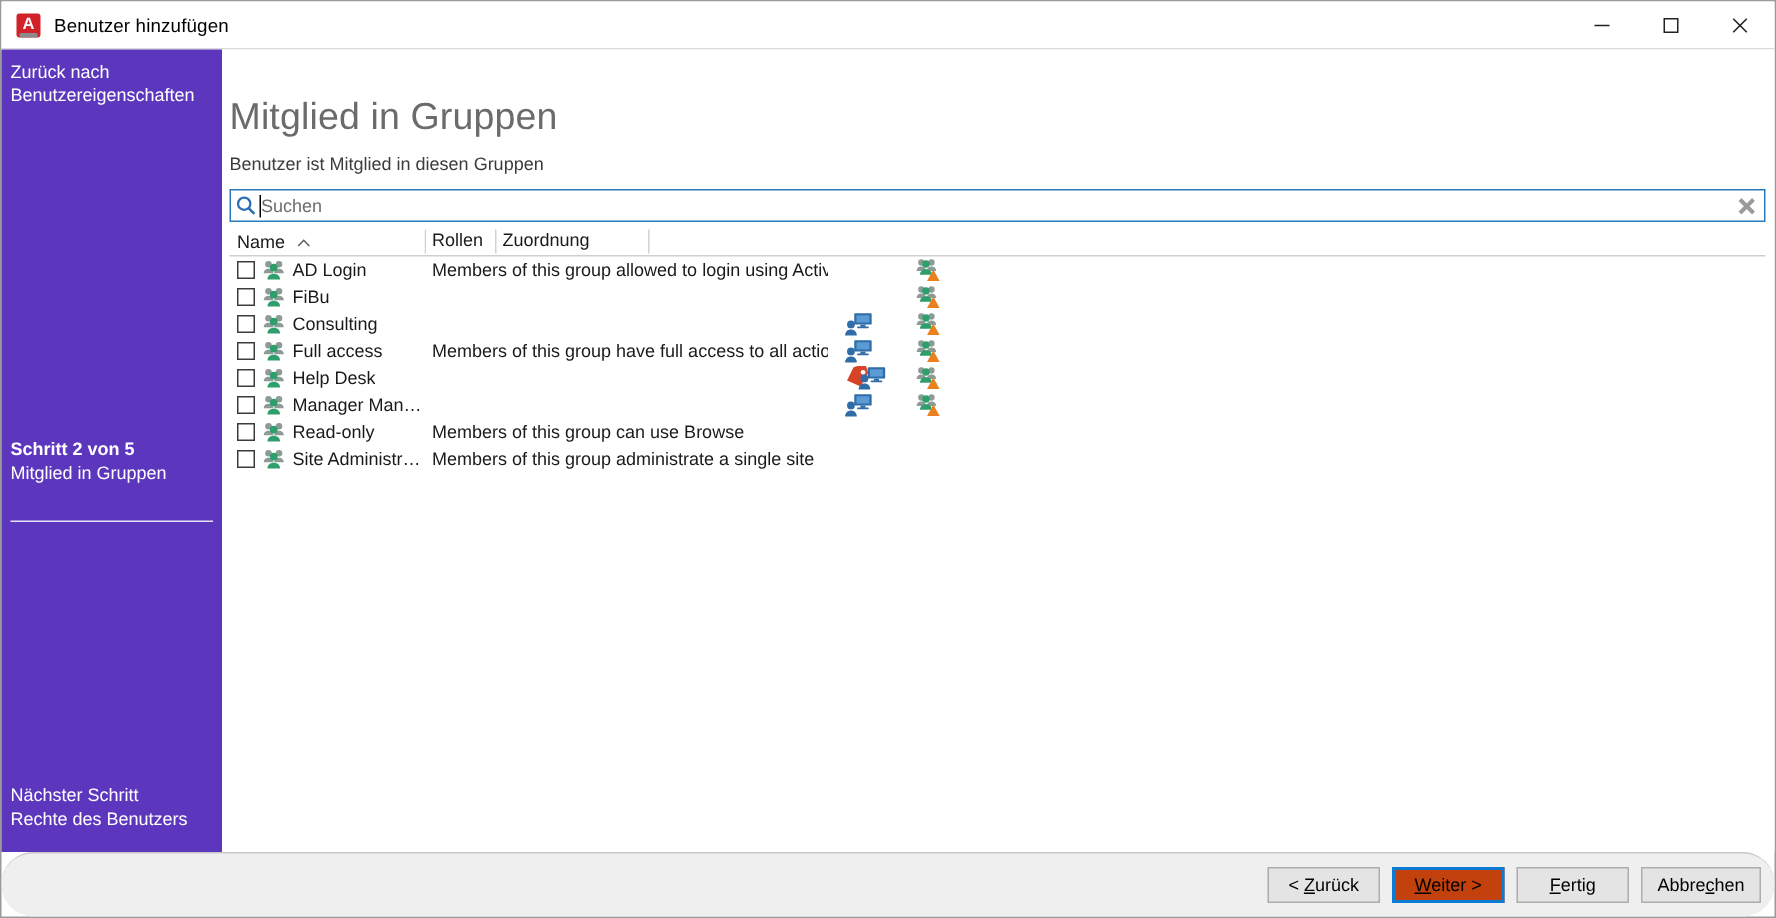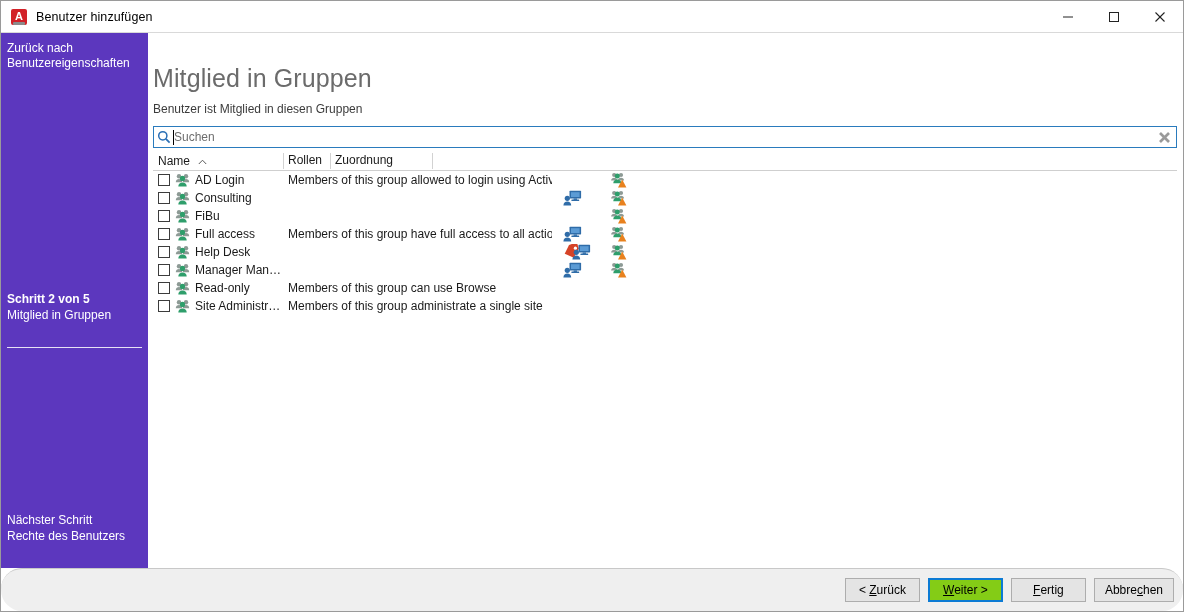--- a/index.html
+++ b/index.html
@@ -131,21 +131,21 @@
     right: 6px;
     top: 314px;
     height: 1px;
     background: #ffffff;
     opacity: .85;
   }
   .sb-next {
     position: absolute;
     left: 6px;
     right: 6px;
-    bottom: 24px;
+    bottom: 14px;
   }
   .sb-next .label { font-size: 12px; line-height: 16px; }
   .sb-next .name  { font-size: 12px; line-height: 16px; }
 
   
   .main {
     flex: 1;
     position: relative;
     background: #ffffff;
     display: flex;
@@ -309,21 +309,21 @@
     font-size: 12px;
     color: #000000;
     padding: 0 10px;
     box-sizing: border-box;
     cursor: default;
     line-height: 22px;
     text-align: center;
   }
   .btn.default {
     border: 2px solid #0c7bd4;
-    background: #84cc16;
+    background: #c2410c;
     line-height: 20px;
   }
   u { text-decoration: underline; }
 </style>
 </head>
 <body>
 
 <div class="window">
 
   <div class="titlebar">
@@ -444,34 +444,25 @@
                 <span style="display: flex; align-items: center; flex: 0 0 15px;">
                   <svg width="15" height="14" viewBox="0 0 15 14">
                     <circle cx="4" cy="3.2" r="2.2" fill="#8d9a95"></circle>
                     <path d="M0.8 9.2c0-2 1.5-3.1 3.2-3.1s3.2 1.1 3.2 3.1z" fill="#8d9a95"></path>
                     <circle cx="11" cy="3.2" r="2.2" fill="#8d9a95"></circle>
                     <path d="M7.8 9.2c0-2 1.5-3.1 3.2-3.1s3.2 1.1 3.2 3.1z" fill="#8d9a95"></path>
                     <circle cx="7.5" cy="5.4" r="2.6" fill="#2e9e6b"></circle>
                     <path d="M3.3 13.4c0-2.5 1.9-3.9 4.2-3.9s4.2 1.4 4.2 3.9z" fill="#2e9e6b"></path>
                   </svg>
                 </span>
-                <span class="name-label">Consulting</span>
+                <span class="name-label">FiBu</span>
               </div>
               <div class="cell c-desc"></div>
               <div class="cell c-roles">
-                <span class="role-stack">
-                  <span style="position: absolute; top: 1px; left: 0px;"><svg width="19" height="16" viewBox="0 0 19 16">
-                      <rect x="6.5" y="0.8" width="11.6" height="7.6" rx="0.6" fill="#2f6ca8"></rect>
-                      <rect x="8.0" y="2.2" width="8.6" height="4.8" fill="#5b9bd5"></rect>
-                      <rect x="10.6" y="8.4" width="3.4" height="1.5" fill="#2f6ca8"></rect>
-                      <rect x="8.4" y="9.6" width="7.8" height="1.3" rx="0.5" fill="#2f6ca8"></rect>
-                      <circle cx="4.3" cy="8.3" r="2.6" fill="#2f6ca8"></circle>
-                      <path d="M0.4 15.6c0-2.6 1.8-4.0 3.9-4.0s3.9 1.4 3.9 4.0z" fill="#2f6ca8"></path>
-                    </svg></span>
-                </span>
+                <span class="role-stack"></span>
               </div>
               <div class="cell c-assign">
                 <span style="display: flex; align-items: center;">
                   <svg width="17" height="16" viewBox="0 0 17 16">
                     <circle cx="4.2" cy="3.0" r="2.1" fill="#8d9a95"></circle>
                     <path d="M1.1 8.6c0-1.9 1.4-2.9 3.1-2.9s3.1 1 3.1 2.9z" fill="#8d9a95"></path>
                     <circle cx="11.0" cy="3.0" r="2.1" fill="#8d9a95"></circle>
                     <path d="M7.9 8.6c0-1.9 1.4-2.9 3.1-2.9s3.1 1 3.1 2.9z" fill="#8d9a95"></path>
                     <circle cx="7.3" cy="4.0" r="2.5" fill="#2e9e6b"></circle>
                     <path d="M3.3 11.2c0-2.4 1.8-3.7 4.0-3.7s4.0 1.3 4.0 3.7z" fill="#2e9e6b"></path>
@@ -486,25 +477,34 @@
                 <span style="display: flex; align-items: center; flex: 0 0 15px;">
                   <svg width="15" height="14" viewBox="0 0 15 14">
                     <circle cx="4" cy="3.2" r="2.2" fill="#8d9a95"></circle>
                     <path d="M0.8 9.2c0-2 1.5-3.1 3.2-3.1s3.2 1.1 3.2 3.1z" fill="#8d9a95"></path>
                     <circle cx="11" cy="3.2" r="2.2" fill="#8d9a95"></circle>
                     <path d="M7.8 9.2c0-2 1.5-3.1 3.2-3.1s3.2 1.1 3.2 3.1z" fill="#8d9a95"></path>
                     <circle cx="7.5" cy="5.4" r="2.6" fill="#2e9e6b"></circle>
                     <path d="M3.3 13.4c0-2.5 1.9-3.9 4.2-3.9s4.2 1.4 4.2 3.9z" fill="#2e9e6b"></path>
                   </svg>
                 </span>
-                <span class="name-label">FiBu</span>
+                <span class="name-label">Consulting</span>
               </div>
               <div class="cell c-desc"></div>
               <div class="cell c-roles">
-                <span class="role-stack"></span>
+                <span class="role-stack">
+                  <span style="position: absolute; top: 1px; left: 0px;"><svg width="19" height="16" viewBox="0 0 19 16">
+                      <rect x="6.5" y="0.8" width="11.6" height="7.6" rx="0.6" fill="#2f6ca8"></rect>
+                      <rect x="8.0" y="2.2" width="8.6" height="4.8" fill="#5b9bd5"></rect>
+                      <rect x="10.6" y="8.4" width="3.4" height="1.5" fill="#2f6ca8"></rect>
+                      <rect x="8.4" y="9.6" width="7.8" height="1.3" rx="0.5" fill="#2f6ca8"></rect>
+                      <circle cx="4.3" cy="8.3" r="2.6" fill="#2f6ca8"></circle>
+                      <path d="M0.4 15.6c0-2.6 1.8-4.0 3.9-4.0s3.9 1.4 3.9 4.0z" fill="#2f6ca8"></path>
+                    </svg></span>
+                </span>
               </div>
               <div class="cell c-assign">
                 <span style="display: flex; align-items: center;">
                   <svg width="17" height="16" viewBox="0 0 17 16">
                     <circle cx="4.2" cy="3.0" r="2.1" fill="#8d9a95"></circle>
                     <path d="M1.1 8.6c0-1.9 1.4-2.9 3.1-2.9s3.1 1 3.1 2.9z" fill="#8d9a95"></path>
                     <circle cx="11.0" cy="3.0" r="2.1" fill="#8d9a95"></circle>
                     <path d="M7.9 8.6c0-1.9 1.4-2.9 3.1-2.9s3.1 1 3.1 2.9z" fill="#8d9a95"></path>
                     <circle cx="7.3" cy="4.0" r="2.5" fill="#2e9e6b"></circle>
                     <path d="M3.3 11.2c0-2.4 1.8-3.7 4.0-3.7s4.0 1.3 4.0 3.7z" fill="#2e9e6b"></path>

